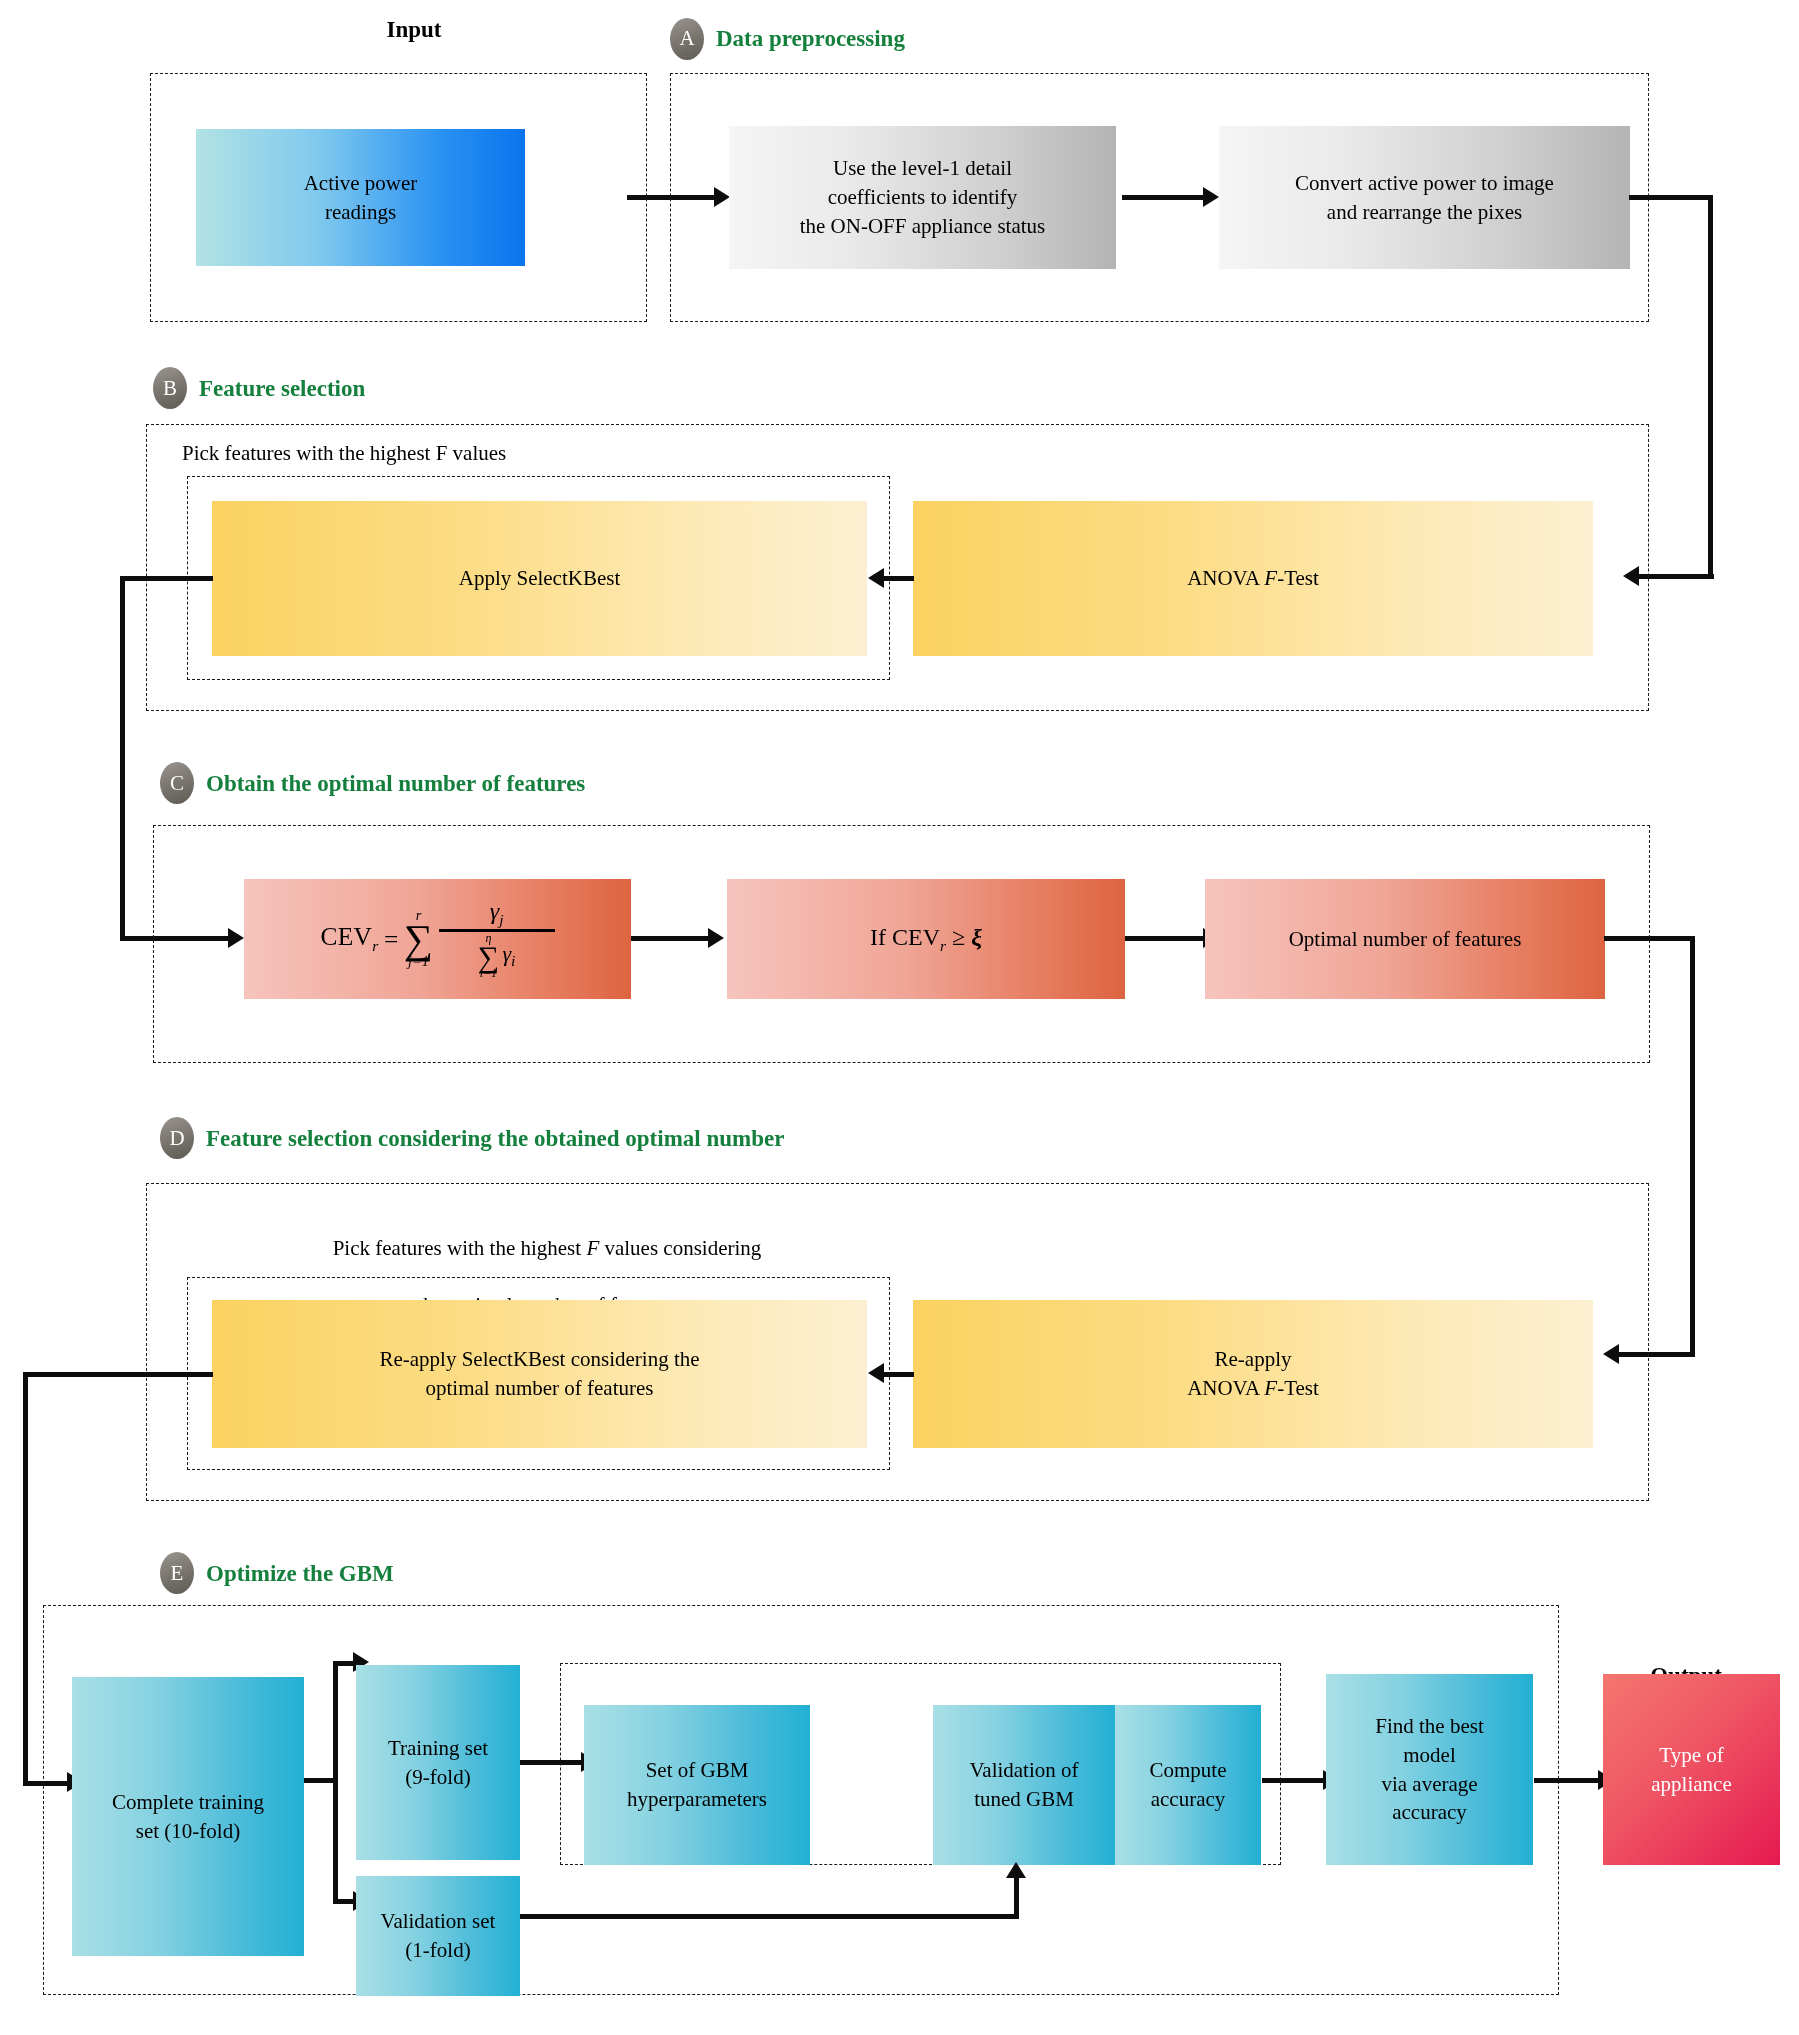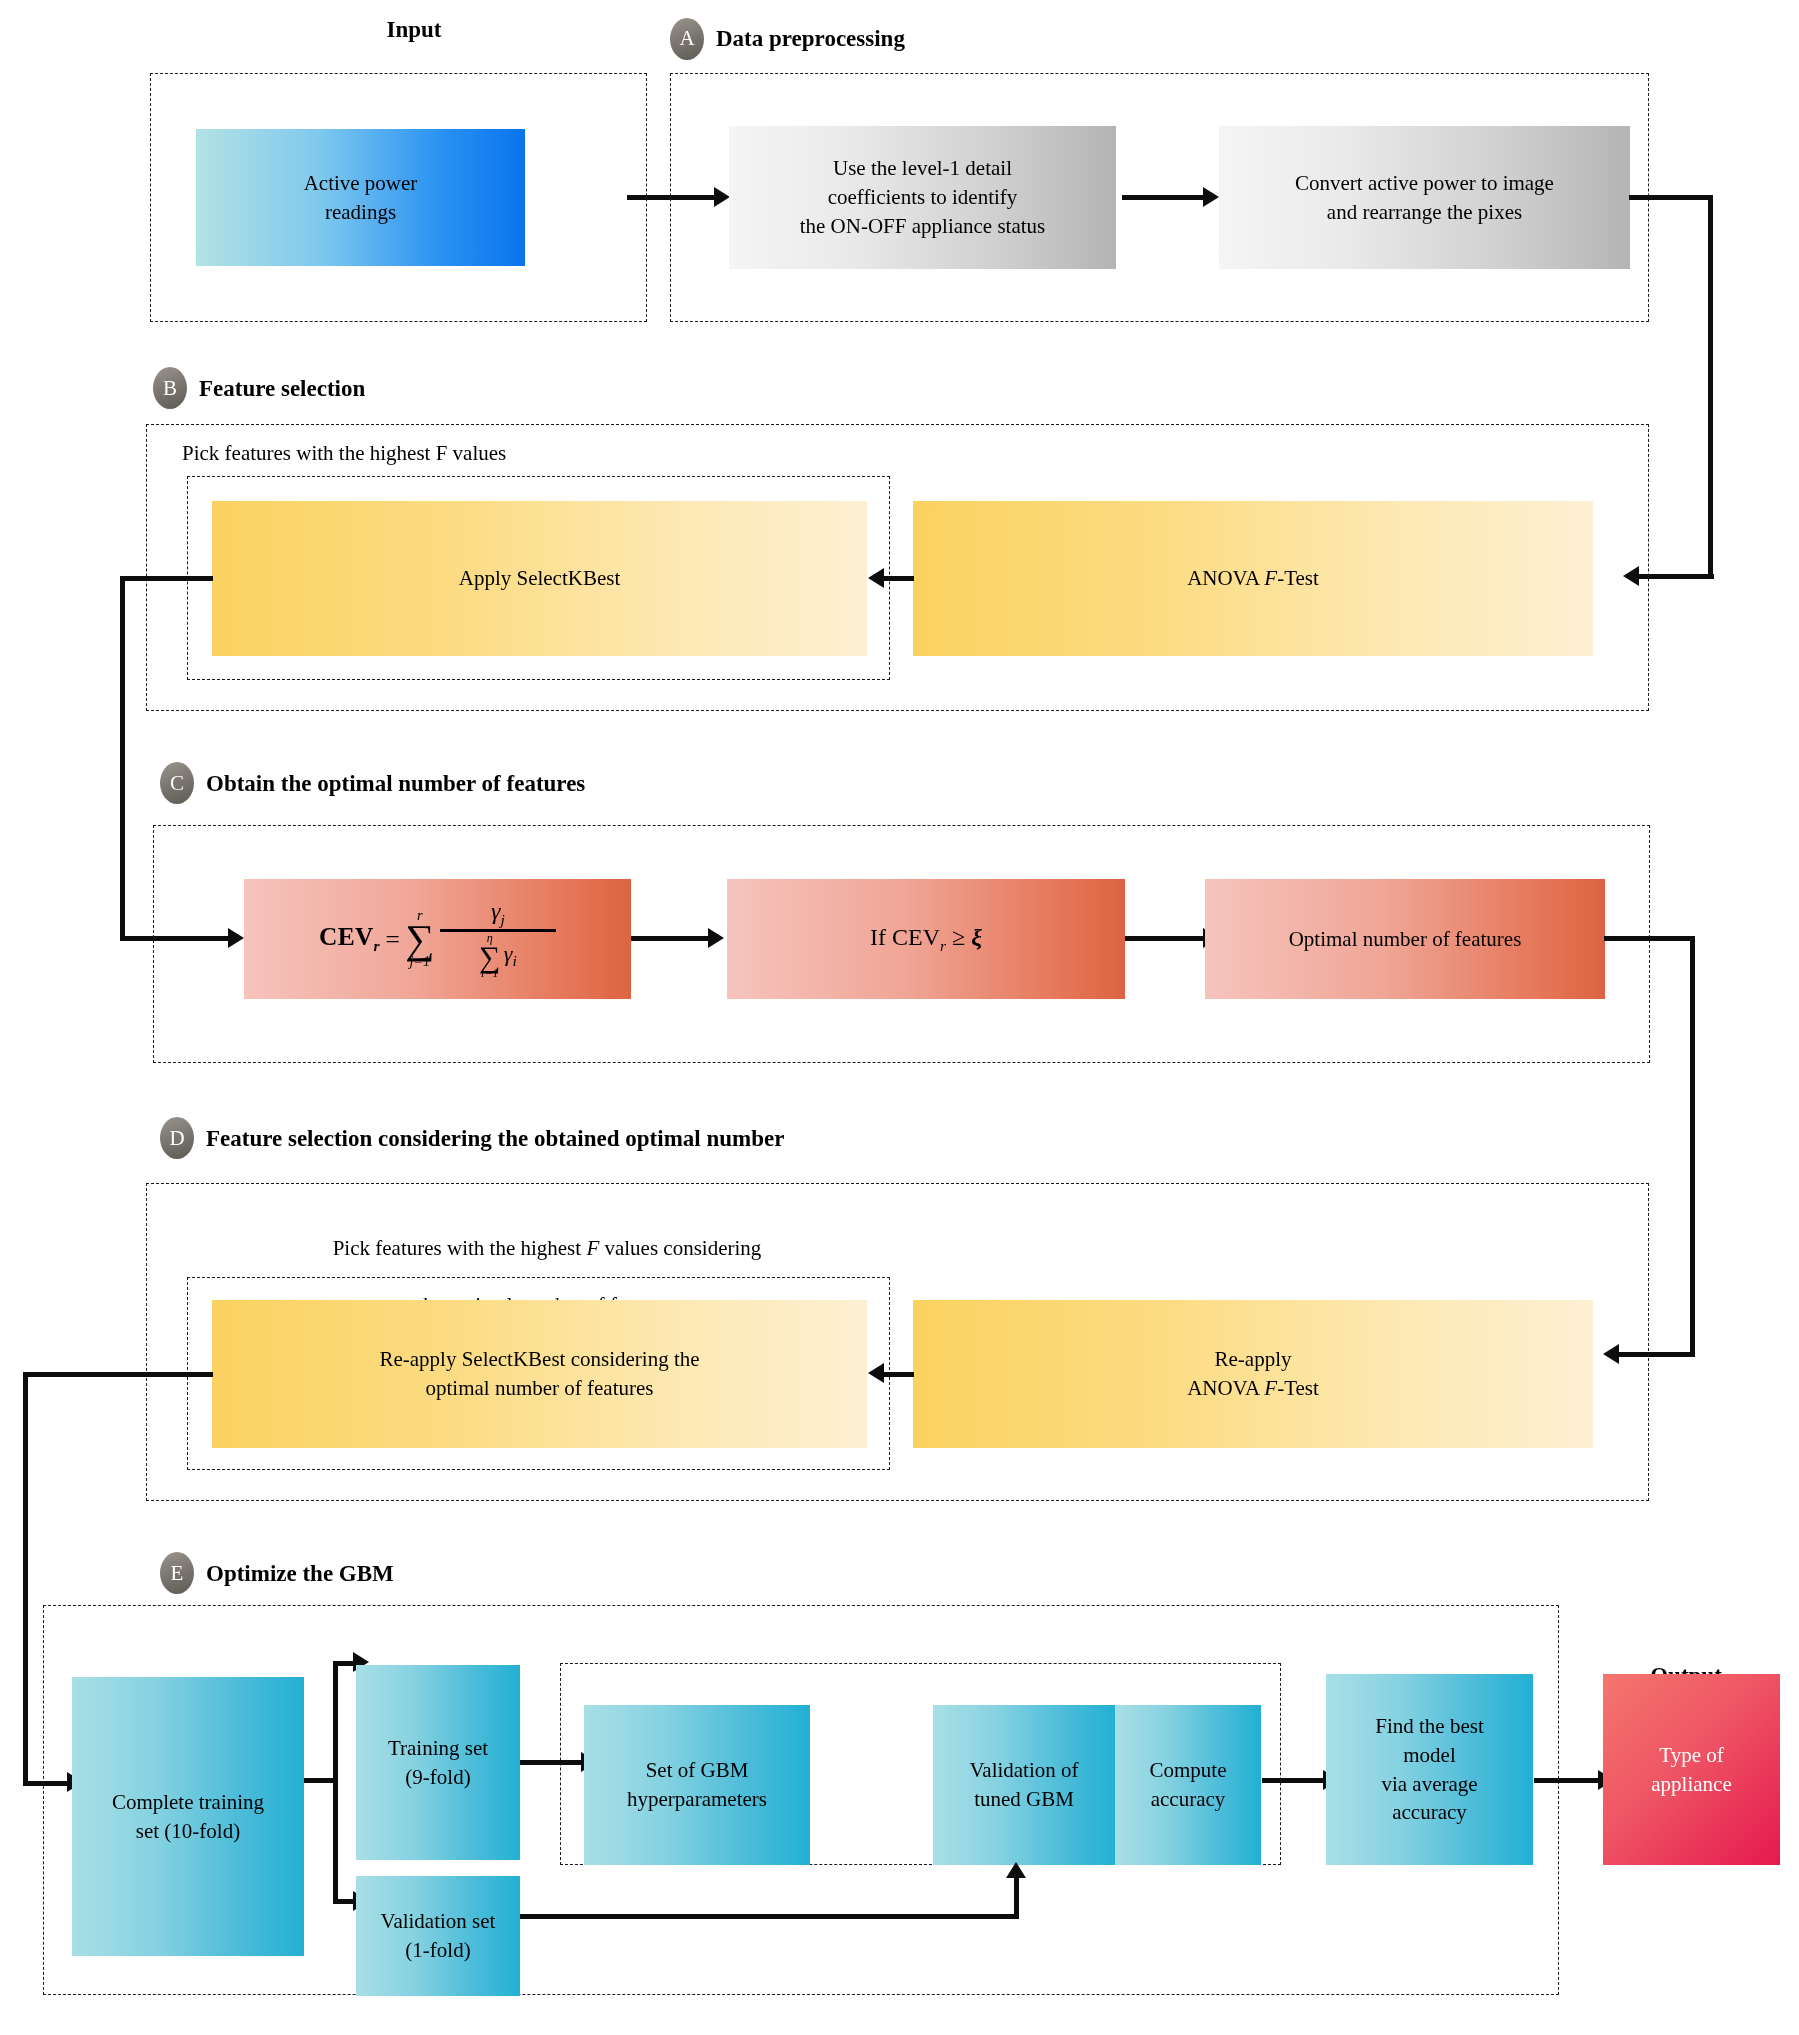--- a/index.html
+++ b/index.html
@@ -13,21 +13,21 @@
     height: 2035px;
     background: #fff;
     overflow: hidden;
   }
   .abs { position: absolute; }
 
   
   .sec-title {
     font-weight: bold;
     font-size: 23px;
-    color: #000000;
+    color: #15803d;
     white-space: nowrap;
     line-height: 1;
   }
   .plain-title {
     font-weight: bold;
     font-size: 23px;
     color: #000;
     white-space: nowrap;
     text-align: center;
   }
@@ -104,21 +104,21 @@
   
   .formula {
     display: flex;
     align-items: center;
     justify-content: center;
     font-size: 25.4px;
     color: #000;
     font-family: "Liberation Serif", serif;
     gap: 5.5px;
   }
-  .fm-lead { font-weight: 700; letter-spacing: 0.3px; }
+  .fm-lead { font-weight: 400; letter-spacing: 0.3px; }
   .fm-sub { font-size: 15.5px; font-style: italic; vertical-align: sub; }
   .sum {
     display: inline-flex;
     flex-direction: column;
     align-items: center;
     line-height: .95;
   }
   .sum .lim { font-size: 14.4px; font-style: italic; }
   .sum .sig { font-size: 41px; line-height: .8; }
   .frac {

